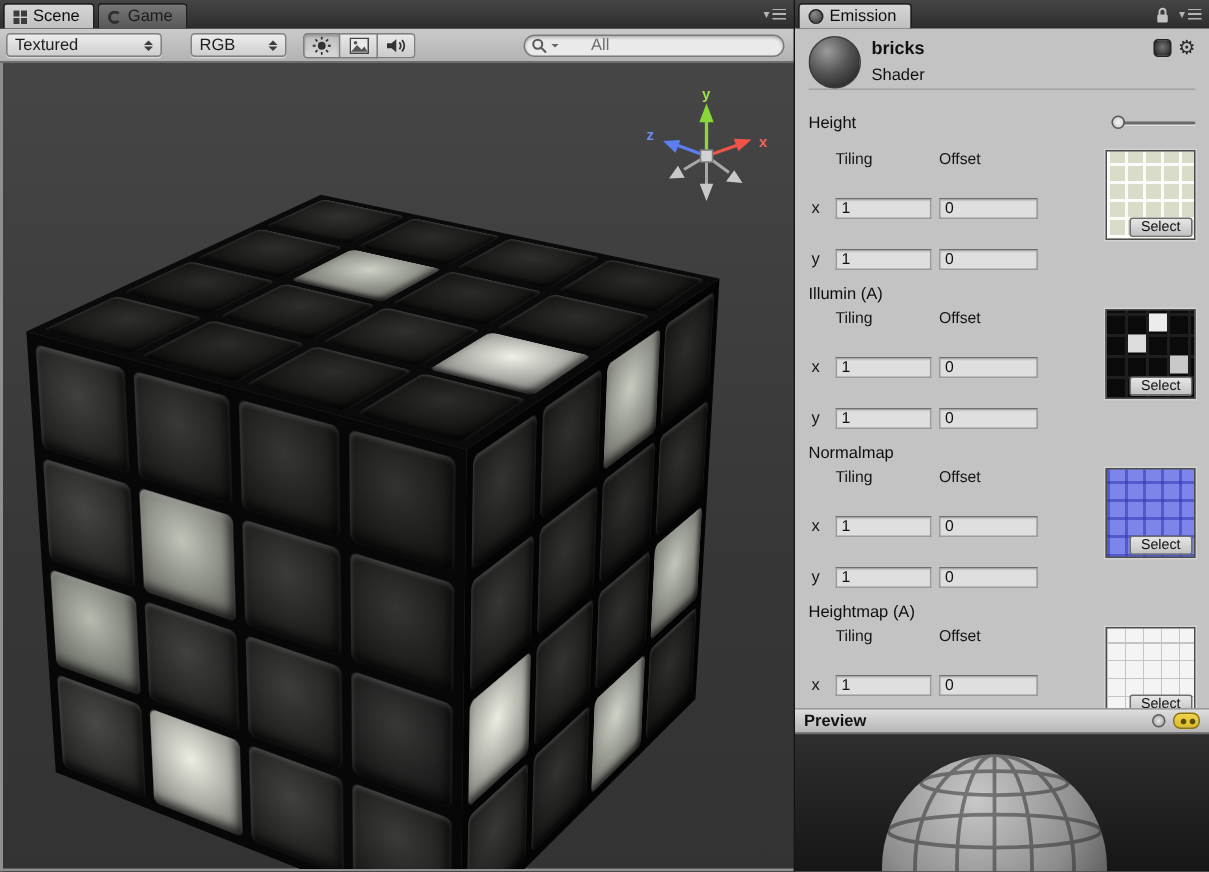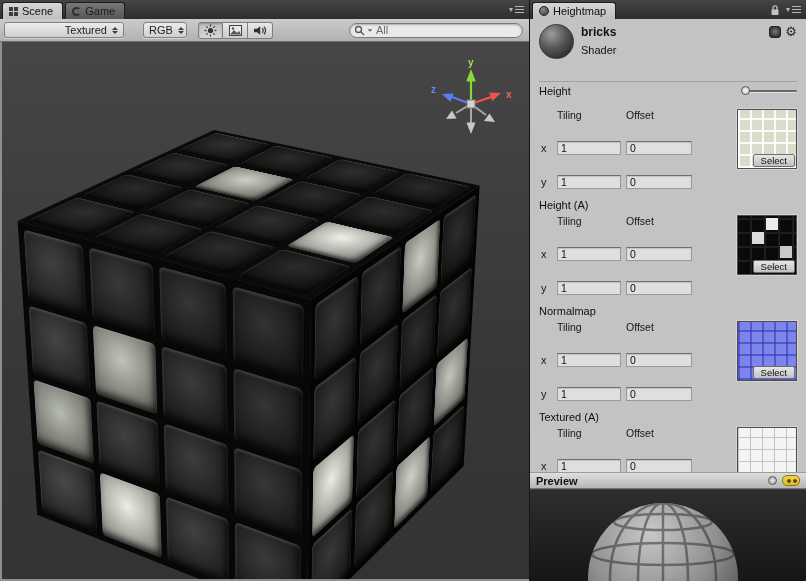--- a/index.html
+++ b/index.html
@@ -27,21 +27,21 @@
   .dd-arrows { display:flex; flex-direction:column; align-items:center; gap:1px; }
   .tri-up { width:0; height:0; border-left:3px solid transparent; border-right:3px solid transparent; border-bottom:3px solid #3d3d3d; }
   .tri-down { width:0; height:0; border-left:3px solid transparent; border-right:3px solid transparent; border-top:3px solid #3d3d3d; }
   .btn-group { display:flex; margin-left:6px; }
   .tool-btn { height:17px; min-width:25px; display:flex; align-items:center; justify-content:center; background:linear-gradient(#e9e9e9,#cbcbcb); border:1px solid #7f7f7f; border-left-width:0; }
   .tool-btn:first-child { border-left-width:1px; border-radius:3px 0 0 3px; }
   .tool-btn:last-child { border-radius:0 3px 3px 0; }
   .tool-btn.pressed { background:linear-gradient(#bdbdbd,#d8d8d8); box-shadow:inset 0 1px 2px rgba(0,0,0,.25); }
   .search { margin-left:auto; width:174px; height:15px; border-radius:8px; background:#eaeaea; border:1px solid #7a7a7a; box-shadow:inset 0 1px 2px rgba(0,0,0,.28); display:flex; align-items:center; padding:0 6px 0 4px; gap:2px; color:#5c5c5c; }
   .search .tri-down { border-top-color:#666; transform:scale(.8); }
-  .search-text { margin-left:1px; color:#6b6b6b; }
+  .search-text { margin-left:19px; color:#6b6b6b; }
 
   .viewport { flex:1; position:relative; overflow:hidden; background:linear-gradient(#464646,#373737 60%,#333); border-left:2px solid #8f8f8f; border-bottom:2px solid #8f8f8f; }
 
   
   .scene3d { position:absolute; inset:0; perspective:1500px; perspective-origin:50% 34%; }
   .cube { position:absolute; left:94px; top:150px; width:320px; height:320px; transform-style:preserve-3d; transform:rotateX(-22deg) rotateY(-33deg); }
   .face { position:absolute; width:320px; height:320px; display:grid; grid-template-columns:repeat(4,1fr); grid-template-rows:repeat(4,1fr); gap:7px; padding:7px; }
   .face-front { transform:translateZ(160px); background:#070707; }
   .face-right { transform:rotateY(90deg) translateZ(160px); background:#040404; }
   .face-top   { transform:rotateX(90deg) translateZ(160px); background:#0a0a0a; }
@@ -50,30 +50,30 @@
     box-shadow:inset 0 2px 3px rgba(255,255,255,.16), inset 2px 0 3px rgba(255,255,255,.05), inset -3px -4px 8px rgba(0,0,0,.78); }
 
   .gizmo { position:absolute; top:14px; right:12px; }
   .gizmo text { font-family:"Liberation Sans",sans-serif; font-size:10px; font-weight:bold; }
 
   
   .inspector-panel { width:276px; display:flex; flex-direction:column; background:#c3c3c3; }
   .lock-svg { display:block; }
   .insp-body { flex:1; overflow:hidden; padding:5px 9px 0 9px; position:relative; }
 
-  .mat-header { display:flex; gap:7px; padding-bottom:22px; border-bottom:1px solid #a2a2a2; position:relative; }
+  .mat-header { display:flex; gap:7px; padding-bottom:0; border-bottom:1px solid #a2a2a2; position:relative; }
   .mat-sphere { width:35px; height:35px; border-radius:50%; background:radial-gradient(circle at 35% 28%,#9c9c9c,#565656 45%,#1c1c1c 95%); border:1px solid #3b3b3b; flex:0 0 auto; }
   .mat-name { font-size:12px; font-weight:bold; margin-top:1px; }
   .shader-row { display:flex; align-items:center; gap:7px; margin-top:5px; }
   .shader-dd { width:166px; height:15px; font-size:10px; justify-content:space-between; }
   .hdr-icons { position:absolute; right:0; top:1px; display:flex; align-items:center; gap:4px; }
   .knob-icon { width:12px; height:12px; border-radius:3px; background:radial-gradient(circle at 50% 45%,#777 ,#2e2e2e 80%); border:1px solid #222; }
   .gear-icon { font-size:13px; color:#2a2a2a; line-height:1; }
 
-  .prop-row { display:flex; align-items:center; height:16px; margin-top:1px; }
+  .prop-row { display:flex; align-items:center; height:16px; margin-top:14px; }
   .prop-row .lbl { color:#0e0e0e; }
   .row-main-color { margin-top:9px; }
   .right-cluster { margin-left:auto; display:flex; align-items:center; gap:4px; }
   .color-swatch { width:33px; height:12px; background:linear-gradient(#fdfdfd,#d8d8d8); border:1px solid #2f2f2f; }
   .slider { width:56px; height:10px; position:relative; display:flex; align-items:center; }
   .slider-track { width:100%; height:2px; background:#6a6a6a; border-radius:1px; box-shadow:0 1px 0 rgba(255,255,255,.5); }
   .slider-thumb { position:absolute; left:0; top:0; width:9px; height:9px; border-radius:50%; background:radial-gradient(#f4f4f4,#c6c6c6); border:1px solid #565656; }
 
   .tex-section { margin-top:10px; }
   .tex-label { height:13px; color:#0e0e0e; }
@@ -129,28 +129,28 @@
       <div class="tab inactive">
         <span class="game-icon"></span>
         <span>Game</span>
       </div>
       <div class="tabbar-right">
         <span class="pane-menu">▾<span class="burger"></span></span>
       </div>
     </div>
 
     <div class="scene-toolbar">
-      <div class="dropdown" style="width:120px; justify-content:flex-end;">
+      <div class="dropdown" style="width:104px; justify-content:space-between;">
         <span>Textured</span>
         <span class="dd-arrows">
             <span class="tri-up"></span>
             <span class="tri-down"></span>
           </span>
       </div>
-      <div class="dropdown" style="width:44px; justify-content:space-between; margin-left:14px;">
+      <div class="dropdown" style="width:64px; justify-content:space-between; margin-left:14px;">
         <span>RGB</span>
         <span class="dd-arrows">
             <span class="tri-up"></span>
             <span class="tri-down"></span>
           </span>
       </div>
       <div class="btn-group">
         <div class="tool-btn pressed">
           <svg width="13" height="13">
             <circle cx="6.5" cy="6.5" r="2.6" fill="#333"></circle>
@@ -281,21 +281,21 @@
         </g>
         <rect x="38" y="44" width="8" height="8" fill="#d2d2d2" stroke="#7e7e7e"></rect>
       </svg>
     </div>
   </div>
 
   <div class="inspector-panel">
     <div class="tab-bar">
       <div class="tab active">
         <span class="insp-icon"></span>
-        <span>Heightmap</span>
+        <span>Emission</span>
       </div>
       <div class="tabbar-right">
         <svg class="lock-svg" width="10" height="12">
           <path d="M3 6 V3.8 a2 2 0 0 1 4 0 V6" fill="none" stroke="#c2c2c2" stroke-width="1.3"></path>
           <rect x="1.5" y="5.6" width="7" height="5.4" rx="1" fill="#c2c2c2"></rect>
         </svg>
         <span class="pane-menu">▾<span class="burger"></span></span>
       </div>
     </div>
 
@@ -339,21 +339,21 @@
             <input value="1" style="">
             <input value="0" style="">
           </div>
           <div class="thumb thumb-base">
             <button class="select-btn">Select</button>
           </div>
         </div>
       </div>
 
       <div class="tex-section">
-        <div class="tex-label">Height (A)</div>
+        <div class="tex-label">Illumin (A)</div>
         <div class="tex-body">
           <div class="tex-grid">
             <span></span>
             <span class="col-h">Tiling</span>
             <span class="col-h">Offset</span>
             <span class="axis">x</span>
             <input value="1" style="">
             <input value="0" style="">
             <span class="axis">y</span>
             <input value="1" style="">
@@ -379,21 +379,21 @@
             <input value="1" style="">
             <input value="0" style="">
           </div>
           <div class="thumb thumb-normal">
             <button class="select-btn">Select</button>
           </div>
         </div>
       </div>
 
       <div class="tex-section">
-        <div class="tex-label">Textured (A)</div>
+        <div class="tex-label">Heightmap (A)</div>
         <div class="tex-body">
           <div class="tex-grid">
             <span></span>
             <span class="col-h">Tiling</span>
             <span class="col-h">Offset</span>
             <span class="axis">x</span>
             <input value="1" style="">
             <input value="0" style="">
             <span class="axis">y</span>
             <input value="1" style="">

